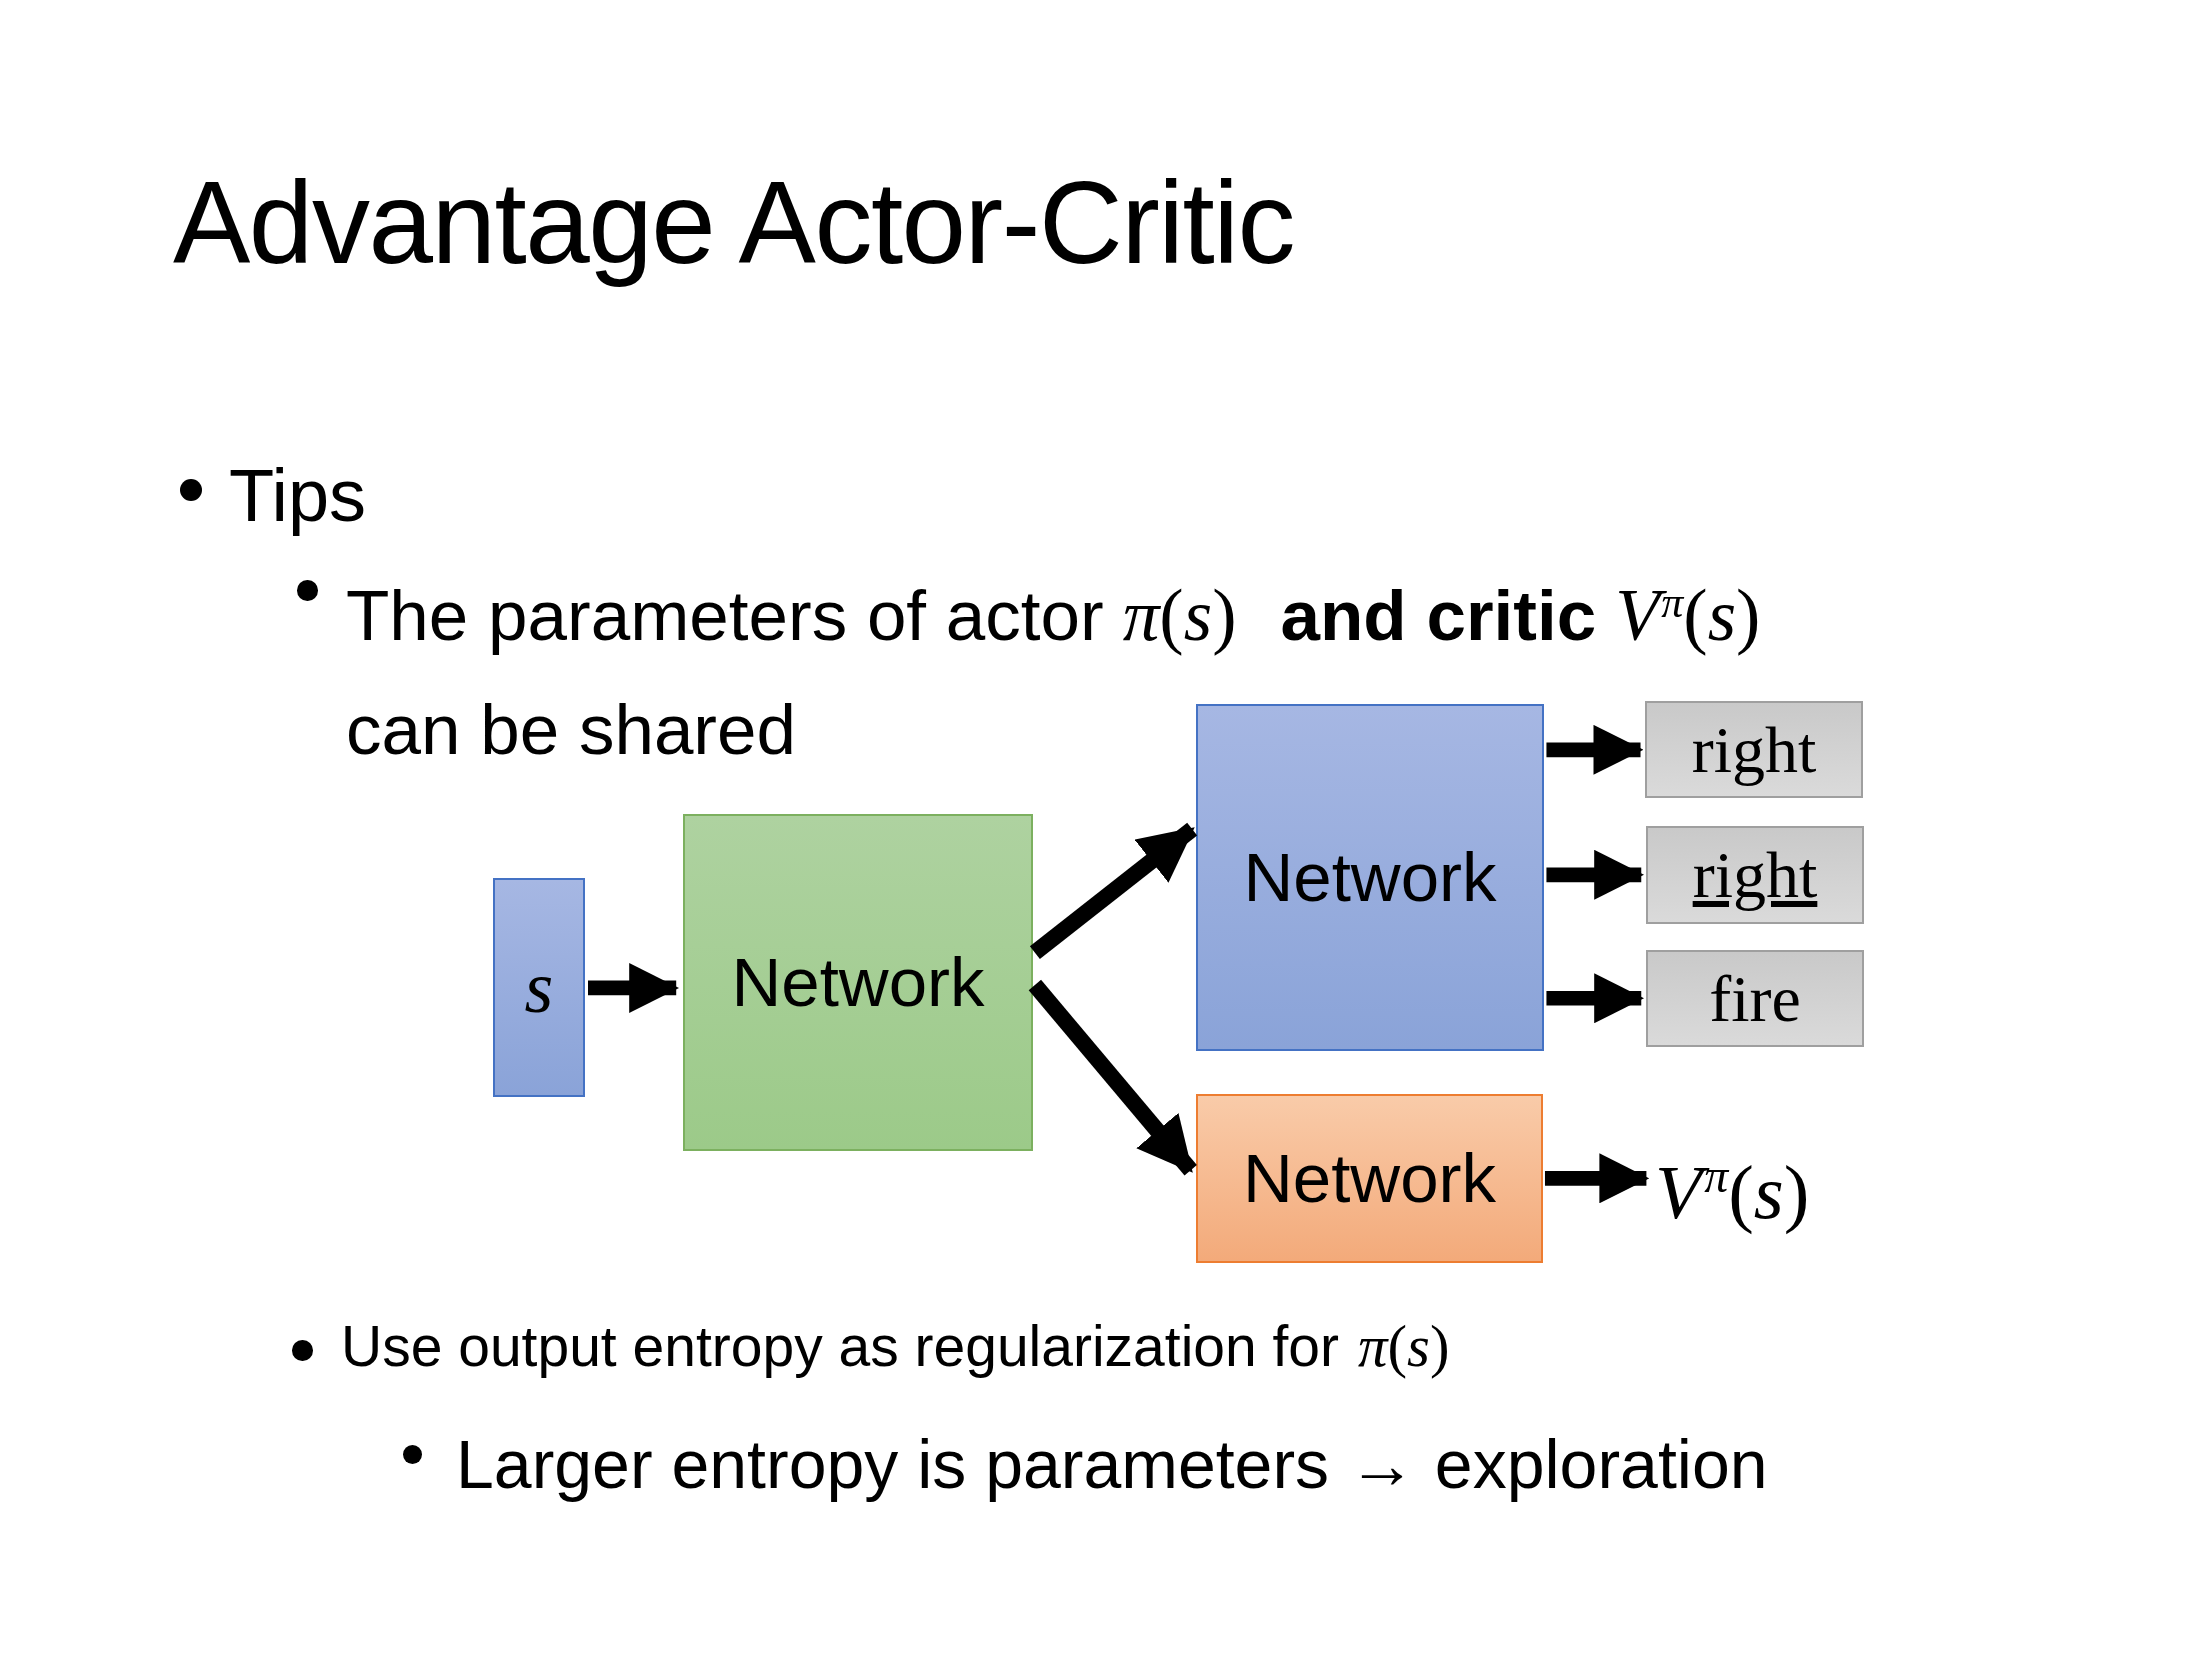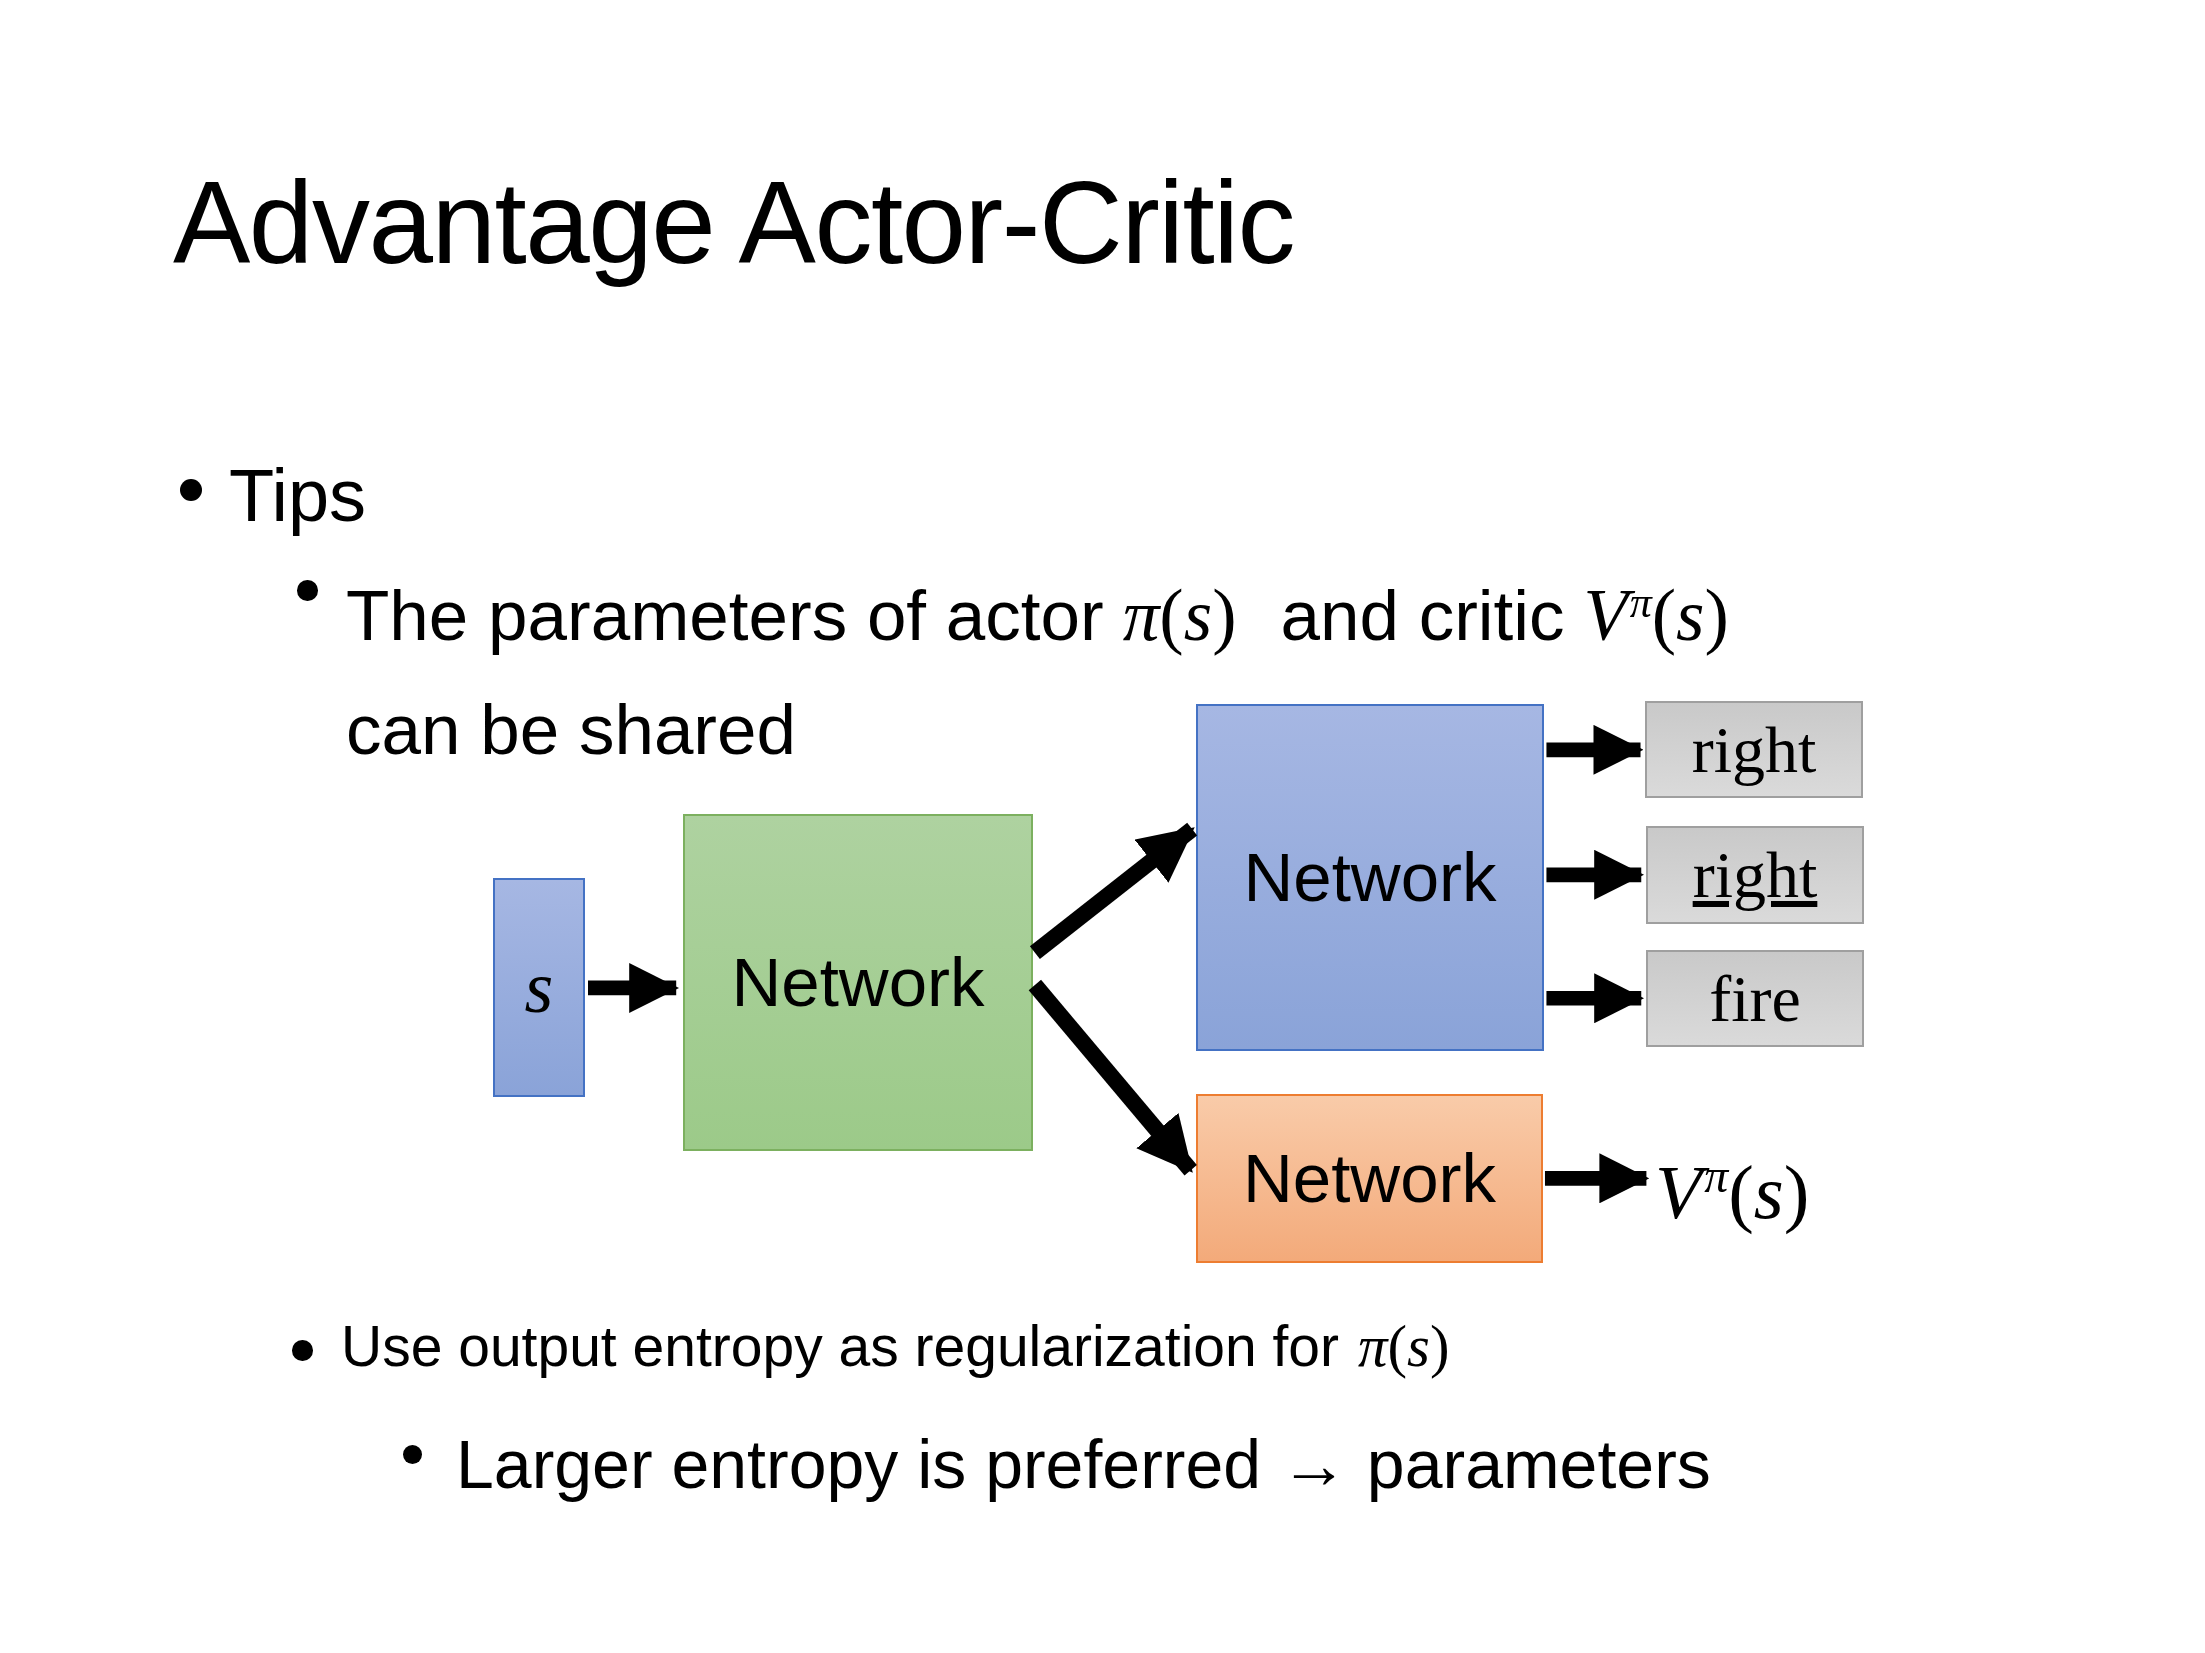--- a/index.html
+++ b/index.html
@@ -27,21 +27,21 @@
   .row-l3 .txt{padding-left:53px;}
   .row-l4{left:399px; top:1411px; font-size:68px; line-height:107px;}
   .row-l4 .dot{left:4.4px; top:34px; width:19px; height:19px;}
   .row-l4 .txt{padding-left:57px;}
   
   .math{font-size:1.03em; white-space:nowrap;}
   .mi{font-family:"Liberation Serif", serif; font-style:italic;}
   .mp{font-family:"Liberation Serif", serif; font-style:normal;}
   .msup{font-size:0.60em; vertical-align:0.52em; margin-left:1.5px;}
   .msp-l{margin-left:19px;}
-  .wide-gap{margin-left:44px;}
+  .wide-gap{margin-left:44px;font-weight:bold;}
   
   .dbox{
     position:absolute; display:flex; align-items:center; justify-content:center;
     box-sizing:border-box; font-size:69px;
   }
   .box-state{
     left:493px; top:878px; width:92px; height:219px;
     background:linear-gradient(#a6b7e3,#8aa3d8); border:2.2px solid #4472c4;
     font-size:74px;
   }
@@ -139,17 +139,17 @@
 
   <div class="row row-l3">
     <span class="dot"></span>
     <span class="txt">
       <span>Use output entropy as regularization for</span><span class="math msp-l"><i class="mi">π</i><span class="mp">(</span><i class="mi">s</i><span class="mp">)</span></span>
     </span>
   </div>
 
   <div class="row row-l4">
     <span class="dot"></span>
-    <span class="txt">Larger entropy is preferred → parameters</span>
+    <span class="txt">Larger entropy is parameters → exploration</span>
   </div>
 
 </div>
 
 
 </body></html>

